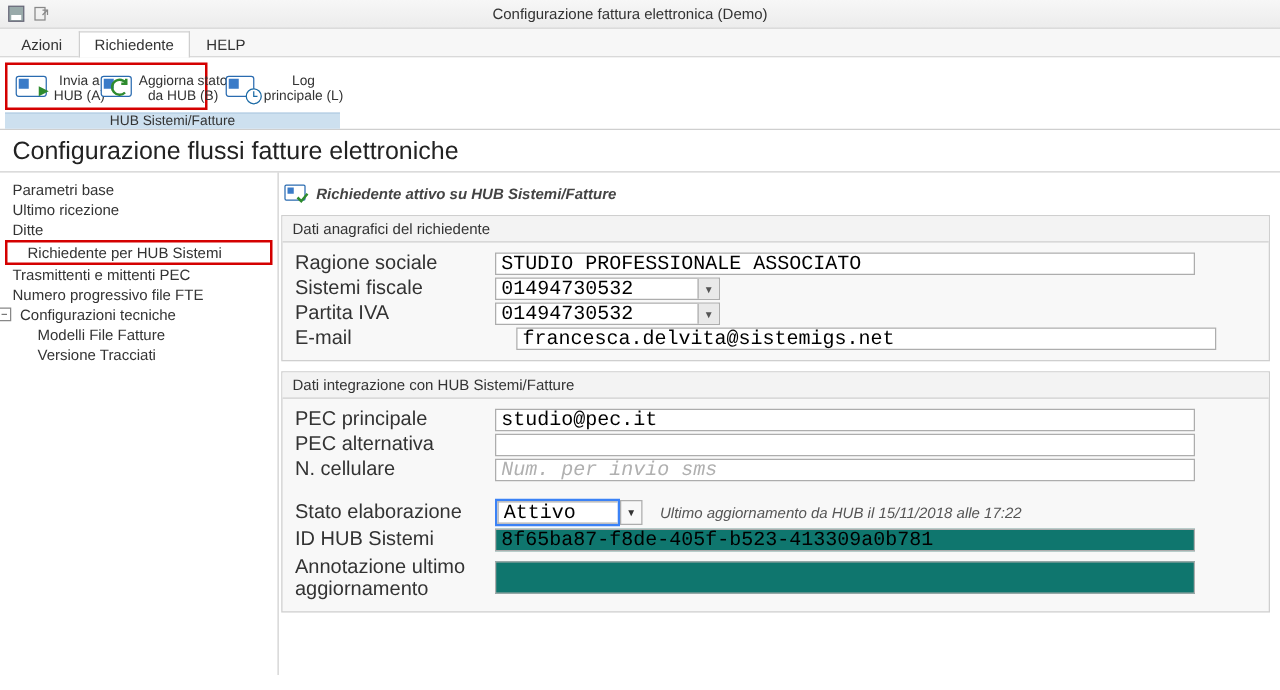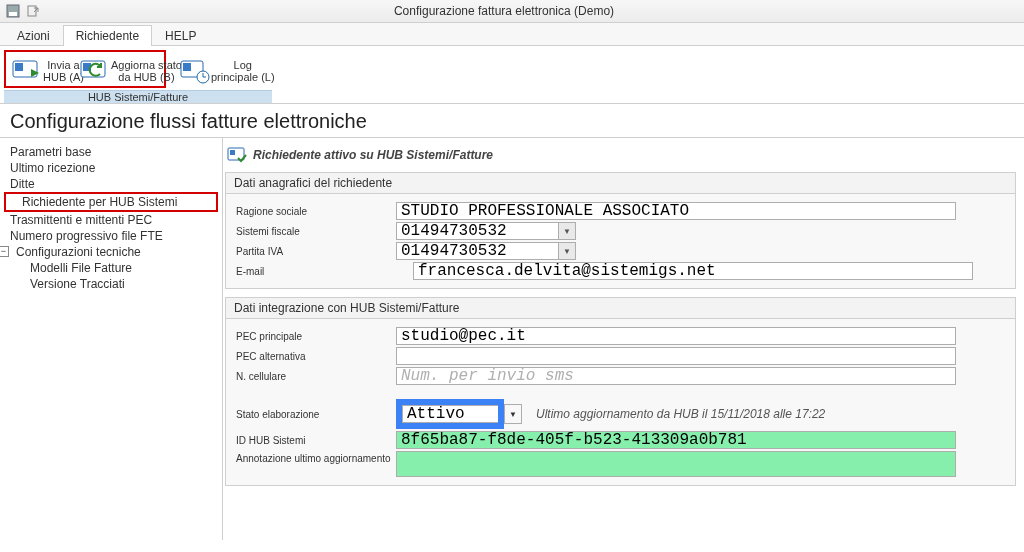--- a/index.html
+++ b/index.html
@@ -27,28 +27,28 @@
 .side-item.l2{padding-left:26px}
 .side-item.sel{border:2px solid #d40000;padding-left:16px}
 .side-tree{position:relative}
 .tree-toggle{position:absolute;left:-6px;top:2px;width:9px;height:9px;border:1px solid #888;font-size:9px;line-height:8px;text-align:center;background:#fff}
 .content{flex:1;padding:2px 8px 2px 2px;overflow:hidden}
 .sec-title{display:flex;align-items:center;gap:6px;font-weight:bold;font-style:italic;color:#444;padding:6px 2px}
 .fieldset{border:1px solid #cfcfcf;margin:2px 0 8px 0;background:#f8f8f8}
 .fieldset-legend{padding:3px 8px;border-bottom:1px solid #cfcfcf;background:#f3f3f3;font-size:12px}
 .fieldset-body{padding:6px 10px}
 .row{display:flex;align-items:center;margin:2px 0}
-.lbl{width:160px;font-size:10px}
+.lbl{width:160px;font-size:16px}
 .lbl.top{align-self:flex-start;padding-top:2px}
 .inp{border:1px solid #adadad;background:#fff;font-family:'Courier New',monospace;font-size:16px;padding:2px 4px;height:18px;box-sizing:border-box}
-.inp.ro{background:#86efac}
+.inp.ro{background:#0f766e}
 .inp.combo{width:180px}
 .combo-wrap{position:relative;display:inline-block}
 .combo-wrap .drop{position:absolute;right:1px;top:1px;width:16px;height:16px;background:#e9e9e9;border-left:1px solid #adadad;display:flex;align-items:center;justify-content:center;font-size:8px;color:#555}
-.stato-wrap{border:6px solid #3b82f6;display:inline-flex;align-items:center;padding:0}
+.stato-wrap{border:2px solid #3b82f6;display:inline-flex;align-items:center;padding:0}
 .stato-wrap .inp{width:96px;border:1px solid #adadad;border-right:none}
 .note{font-style:italic;color:#555;margin-left:14px}
 .placeholder::placeholder{color:#b0b0b0;font-style:italic}
 
 svg{display:block}
 </style>
 </head>
 <body>
 
 <div class="titlebar">

